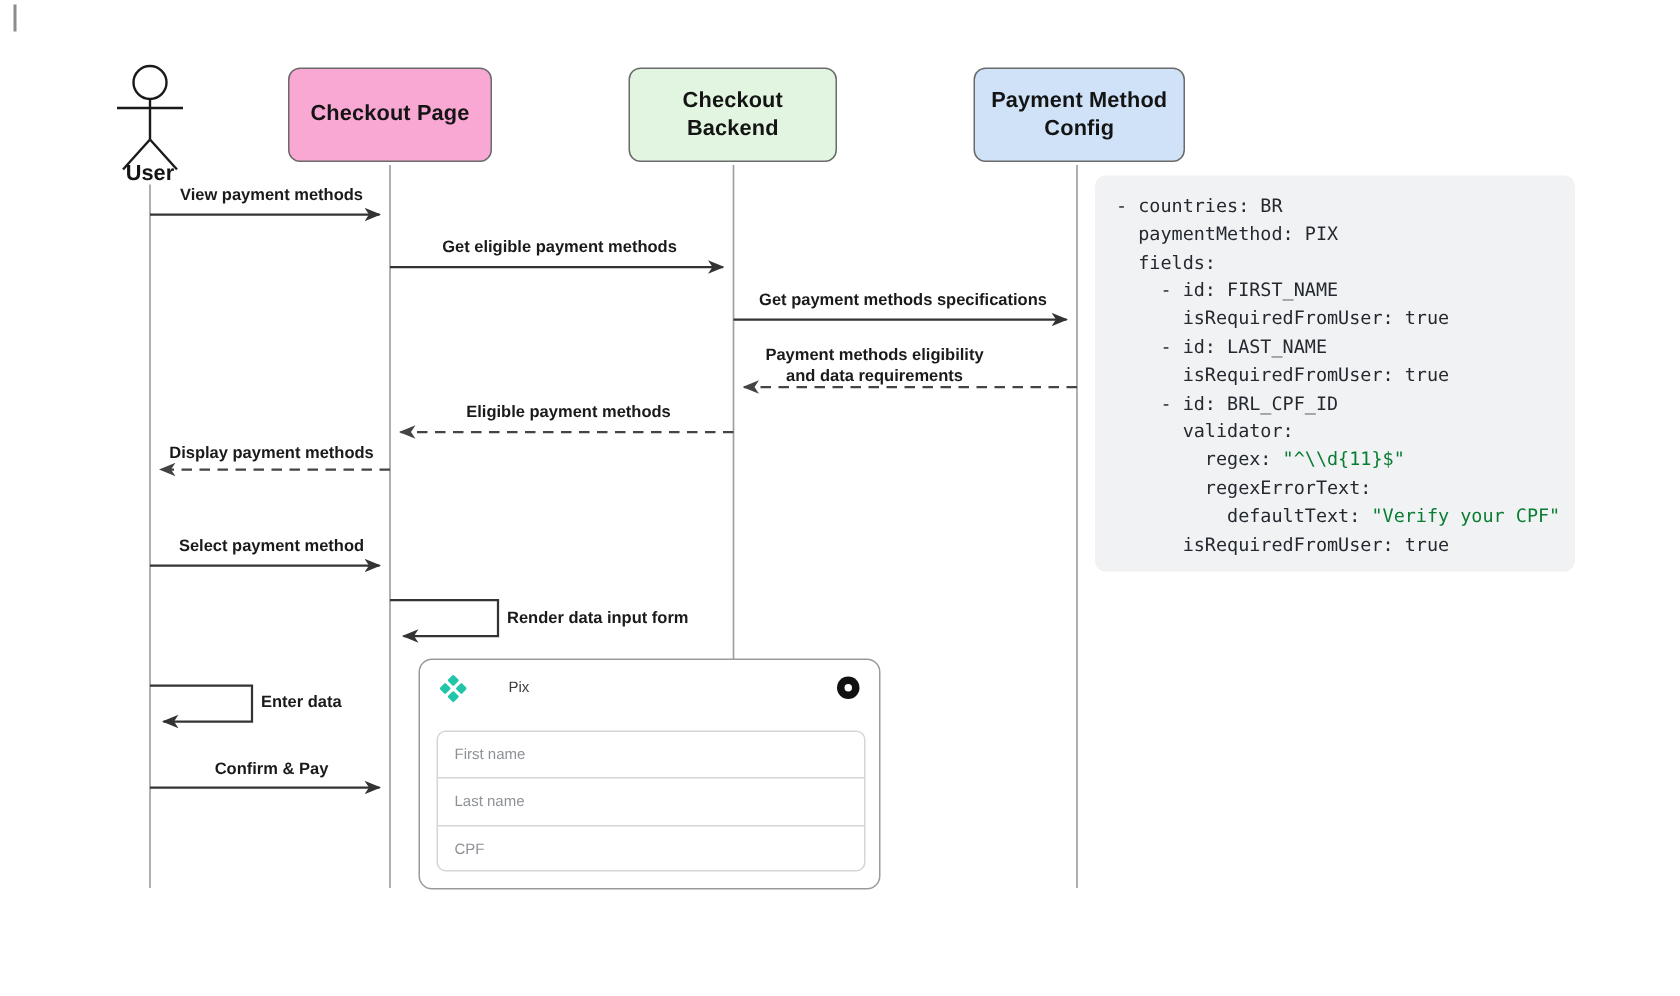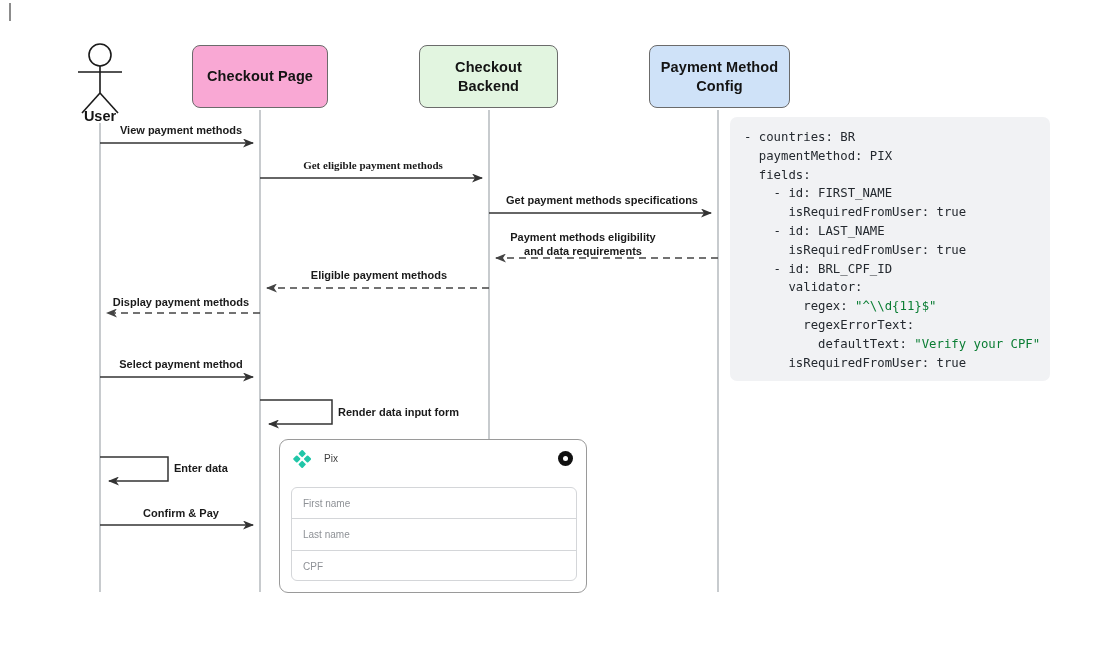--- a/index.html
+++ b/index.html
@@ -30,21 +30,21 @@
              font-size:12.3px;line-height:18.8px;color:#24292f;white-space:pre;}
   .codeblock .str{color:#0a7d33;}
 
   
   .pixcard{position:absolute;left:279px;top:439px;width:308px;height:154px;
            background:#ffffff;border:1px solid #9a9a9a;border-radius:9px;
            box-sizing:border-box;}
   .pix-head{position:absolute;left:0;top:0;width:100%;height:37px;
             display:flex;align-items:center;padding:0 13px;box-sizing:border-box;}
   .pix-logo{width:18px;height:18px;position:relative;flex:0 0 auto;}
-  .pix-name{margin-left:13px;font-size:10px;color:#3d3d3d;
+  .pix-name{margin-left:28px;font-size:10px;color:#3d3d3d;
             font-family:"Liberation Sans",sans-serif;}
   .pix-radio{position:absolute;right:13px;top:11px;width:15px;height:15px;
              border-radius:50%;background:#111111;
              display:flex;align-items:center;justify-content:center;}
   .pix-radio i{width:5px;height:5px;border-radius:50%;background:#ffffff;display:block;}
   .pix-fields{position:absolute;left:11px;top:47px;width:286px;height:94px;
               border:1px solid #d4d6d9;border-radius:6px;box-sizing:border-box;
               overflow:hidden;background:#fff;}
   .pix-field{height:31.3px;box-sizing:border-box;display:flex;align-items:center;
              padding-left:11px;font-size:10px;color:#8e9196;
@@ -115,21 +115,21 @@
   </div>
 
   <div class="pbox" style="left:649px;top:45px;width:141px;height:63px;background:#cfe2f8;">
     <span>Payment Method Config</span>
   </div>
 
   <div class="actor-label" style="left:62px;top:108px;width:76px;">User</div>
 
   <div class="msg center" style="left:181px;top:124px;">View payment methods</div>
 
-  <div class="msg center" style="left:373px;top:159px;font-family:Liberation Serif, serif;">Get eligible payment methods</div>
+  <div class="msg center" style="left:373px;top:159px;">Get eligible payment methods</div>
 
   <div class="msg center" style="left:602px;top:194px;">Get payment methods specifications</div>
 
   <div class="msg center" style="left:583px;top:231px;text-align:center;">
     <div>Payment methods eligibility</div>
     <div>and data requirements</div>
   </div>
 
   <div class="msg center" style="left:373px;top:269px;padding-left:12px;">Eligible payment methods</div>
 

